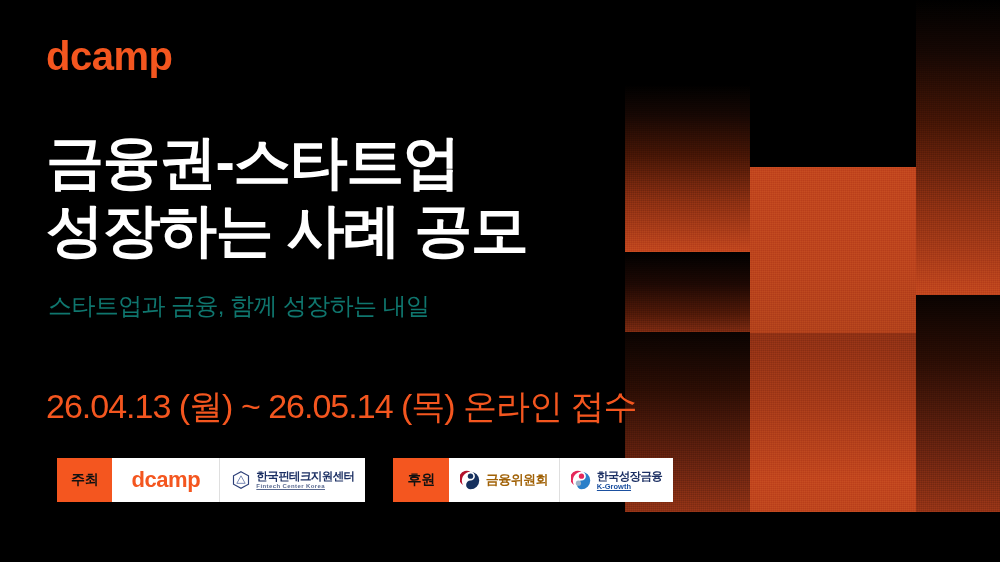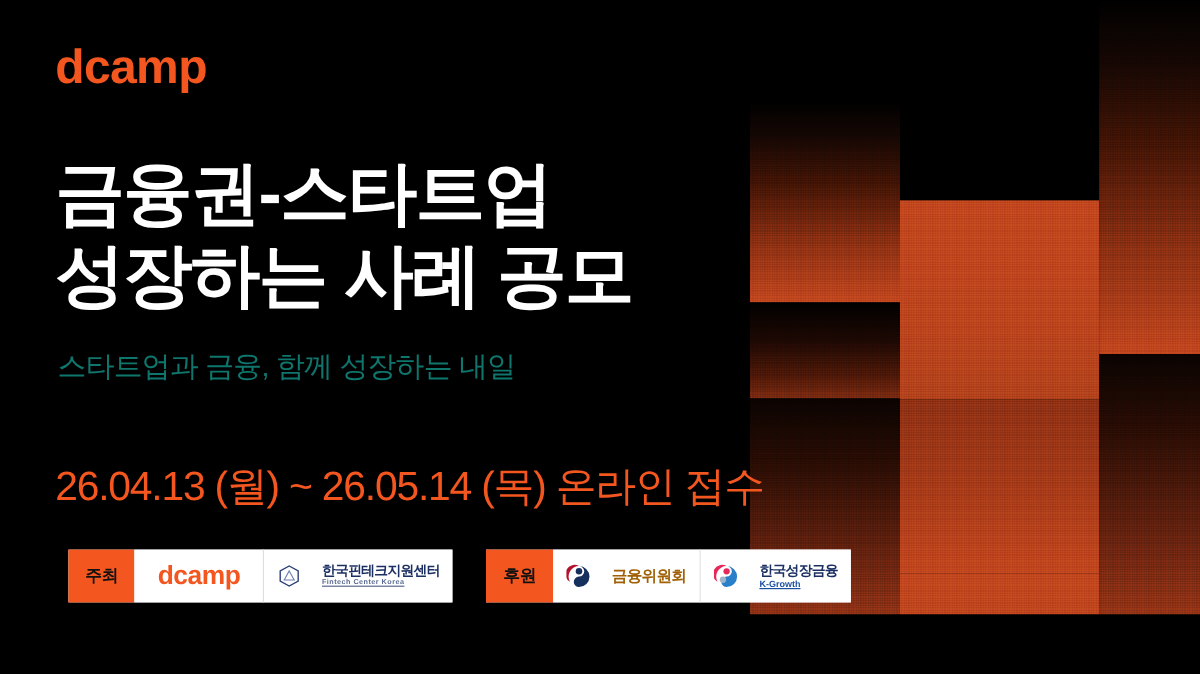--- a/index.html
+++ b/index.html
@@ -153,21 +153,21 @@
     color: #F4561F;
     font-size: 22px;
     font-weight: 700;
     letter-spacing: -0.4px;
     padding: 0 8px;
   }
 
   .lg {
     display: flex;
     align-items: center;
-    gap: 17px;
+    gap: 5px;
   }
   .lg-txt { display: flex; flex-direction: column; line-height: 1.05; }
   .lg-kr {
     color: #1b2f63;
     font-size: 11.5px;
     font-weight: 700;
     letter-spacing: -0.6px;
     white-space: nowrap;
   }
   .lg-en {

